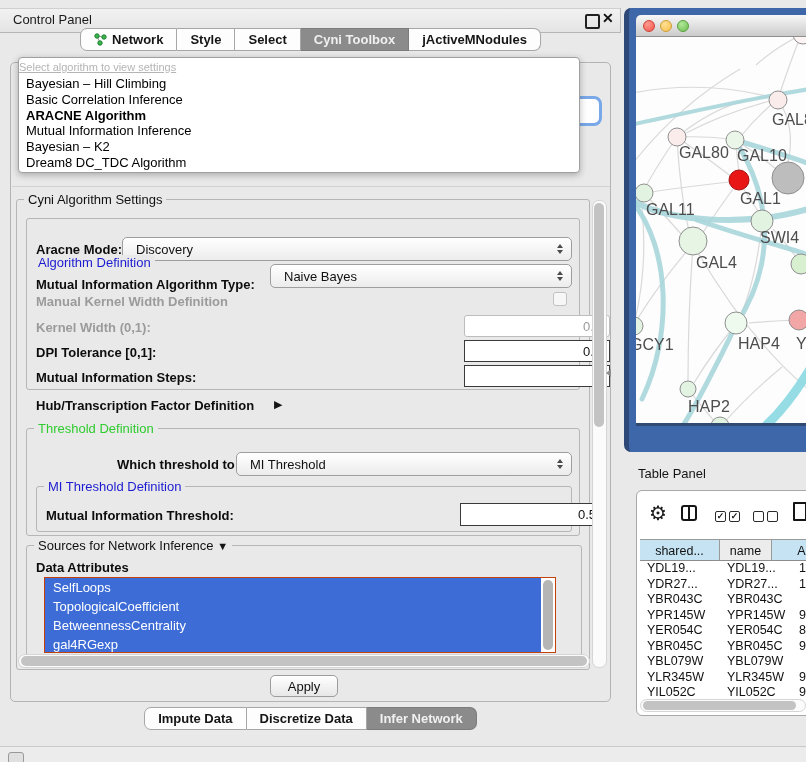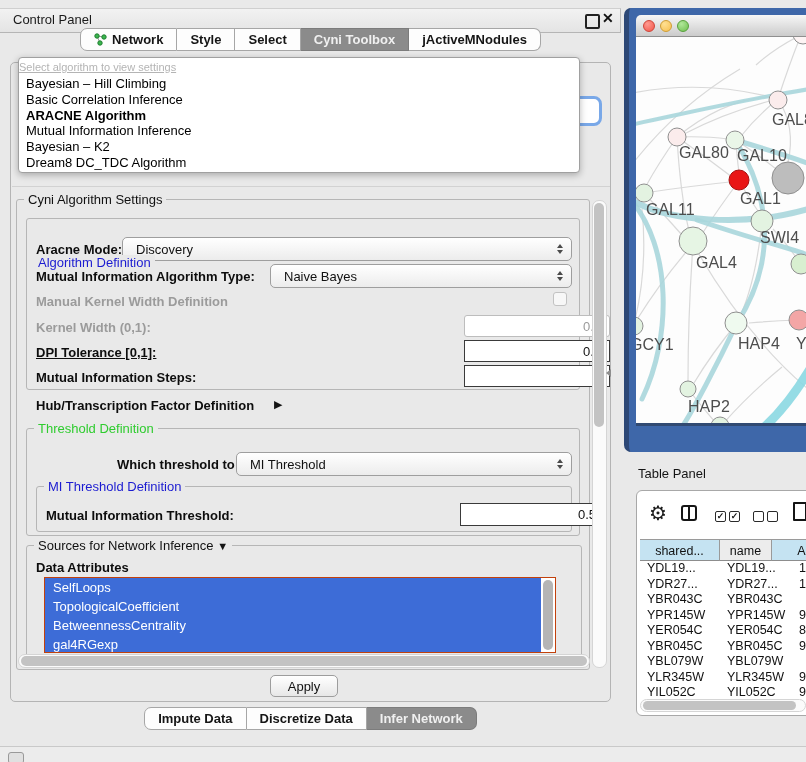--- a/index.html
+++ b/index.html
@@ -142,36 +142,36 @@
 
   <div class="abs lbl" style="left:36px;top:242px;">Aracne Mode:</div>
   <div class="abs combo" style="left:122px;top:237px;width:450px;">
     <span>Discovery</span>
     <span class="stepper">
         <span class="tri-up"></span>
         <span class="tri-dn"></span>
       </span>
   </div>
 
-  <div class="abs lbl" style="left:36px;top:269px;">Mutual Information Algorithm Type:</div>
+  <div class="abs lbl" style="left:36px;top:277px;">Mutual Information Algorithm Type:</div>
   <div class="abs combo" style="left:270px;top:264px;width:302px;">
     <span>Naive Bayes</span>
     <span class="stepper">
         <span class="tri-up"></span>
         <span class="tri-dn"></span>
       </span>
   </div>
 
   <div class="abs lbl lbl-dis" style="left:36px;top:294px;">Manual Kernel Width Definition</div>
   <div class="abs checkbox" style="left:553px;top:292px;"></div>
 
   <div class="abs lbl lbl-dis" style="left:36px;top:320px;">Kernel Width (0,1):</div>
   <div class="abs field field-dis" style="left:424px;top:315px;width:146px;height:22px;">0.0</div>
 
-  <div class="abs lbl" style="left:36px;top:345px;text-decoration:underline;">DPI Tolerance [0,1]:</div>
+  <div class="abs lbl" style="left:36px;top:345px;">DPI Tolerance [0,1]:</div>
   <div class="abs field" style="left:424px;top:340px;width:146px;height:22px;">0.0</div>
 
   <div class="abs lbl" style="left:36px;top:370px;">Mutual Information Steps:</div>
   <div class="abs field" style="left:424px;top:365px;width:146px;height:22px;">6</div>
 
   <div class="abs lbl lbl-plain" style="left:36px;top:398px;font-weight:600;">Hub/Transcription Factor Definition</div>
   <div class="abs arrow-glyph" style="left:274px;top:398px;">▶</div>
 
   <div class="abs groupbox" style="left:26px;top:428px;width:554px;height:108px;"></div>
   <div class="abs grouptitle t-green" style="left:34px;top:421px;">Threshold Definition</div>

